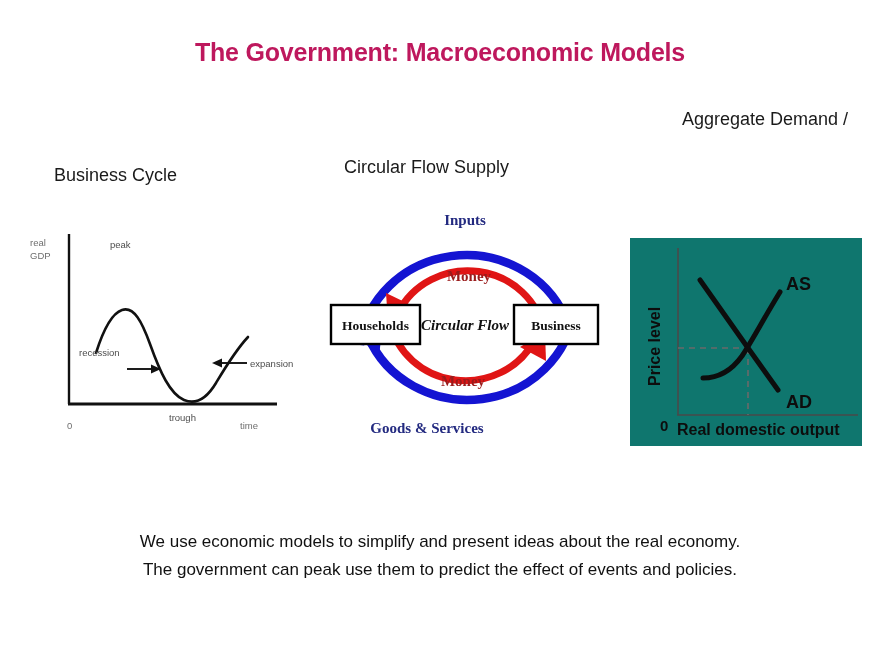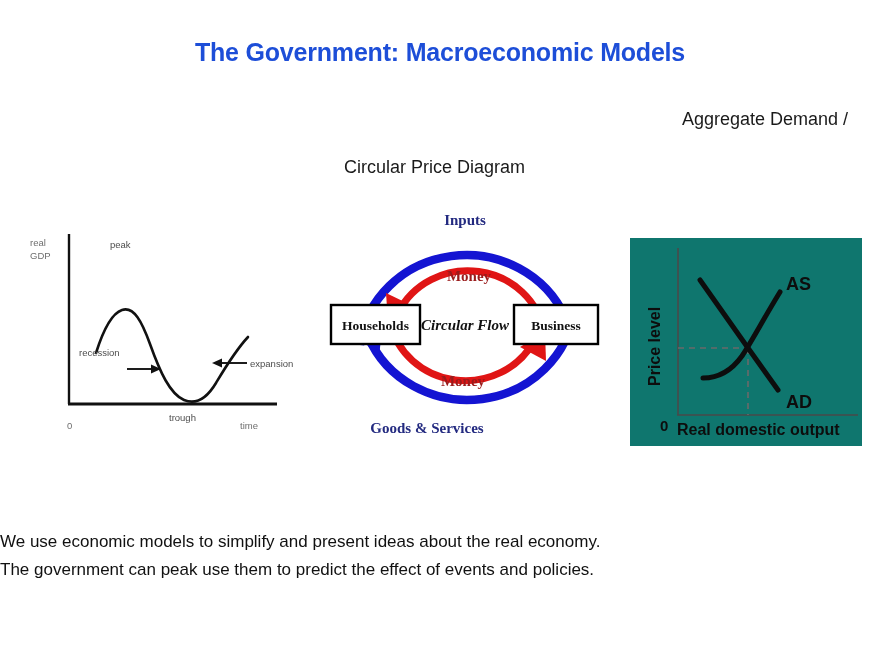--- a/index.html
+++ b/index.html
@@ -20,21 +20,21 @@
   
   #slide-title {
     position: absolute;
     top: 38px;
     left: 0;
     width: 880px;
     text-align: center;
     font-size: 25px;
     font-weight: bold;
     letter-spacing: -0.2px;
-    color: #1d4ed8;
+    color: #be185d;
   }
 
   
   .panel-heading {
     position: absolute;
     font-size: 18px;
     font-weight: normal;
     color: #1a1a1a;
     line-height: 25px;
   }
@@ -126,35 +126,37 @@
     font-size: 15px;
     fill: #0d0d0d;
   }
 
   
   #caption {
     position: absolute;
     left: 0;
     top: 528px;
     width: 880px;
+    text-align: center;
     font-size: 17px;
     line-height: 28px;
     color: #111111;
   }
   #caption div { white-space: pre; }
 </style>
 </head>
 <body>
 
 <div id="slide">
 
   <div id="slide-title">The Government: Macroeconomic Models</div>
 
-
-  <div class="panel-heading" id="heading-circular-flow">Circular Price Diagram</div>
+  <div class="panel-heading" id="heading-business-cycle">Business Cycle</div>
+
+  <div class="panel-heading" id="heading-circular-flow">Circular Flow Supply</div>
 
   <div class="panel-heading" id="heading-adas">
     <div>Aggregate Demand /</div>
   </div>
 
   <div id="panel-business-cycle">
     <svg width="270" height="220" viewBox="0 0 270 220" xmlns="http://www.w3.org/2000/svg">
 
       <line x1="45" y1="8" x2="45" y2="178" stroke="#111111" stroke-width="2.4"></line>
       <line x1="44" y1="178" x2="253" y2="178" stroke="#111111" stroke-width="2.8"></line>

